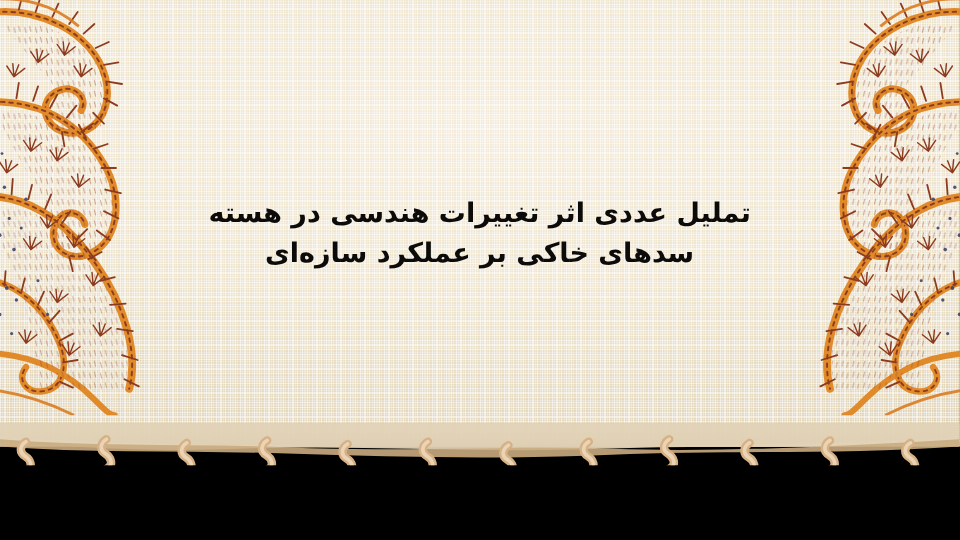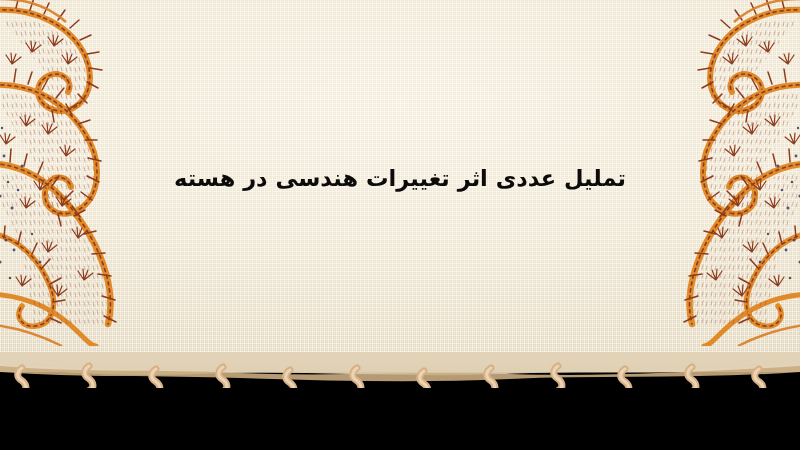--- a/index.html
+++ b/index.html
@@ -253,20 +253,21 @@
 
       <g fill="none" stroke="#d97c22" stroke-width="2.4" opacity="0.9">
         <path d="M-6 6 C26 2 54 10 74 28"></path>
         <path d="M-8 330 C24 332 50 342 70 352"></path>
       </g>
     </svg>
   </div>
 
   <div class="title-block">
     <div class="title-line">تملیل عددی اثر تغییرات هندسی در هسته</div>
+    <div class="title-line">سدهای خاکی بر عملکرد سازه‌ای</div>
   </div>
 
   <div class="fringe">
     <svg viewBox="0 0 800 98" xmlns="http://www.w3.org/2000/svg">
       <defs>
         <linearGradient id="cordG" x1="0" y1="0" x2="0" y2="1">
           <stop offset="0%" stop-color="#f0ddc0"></stop>
           <stop offset="55%" stop-color="#dcb98c"></stop>
           <stop offset="100%" stop-color="#b88f5f"></stop>
         </linearGradient>

